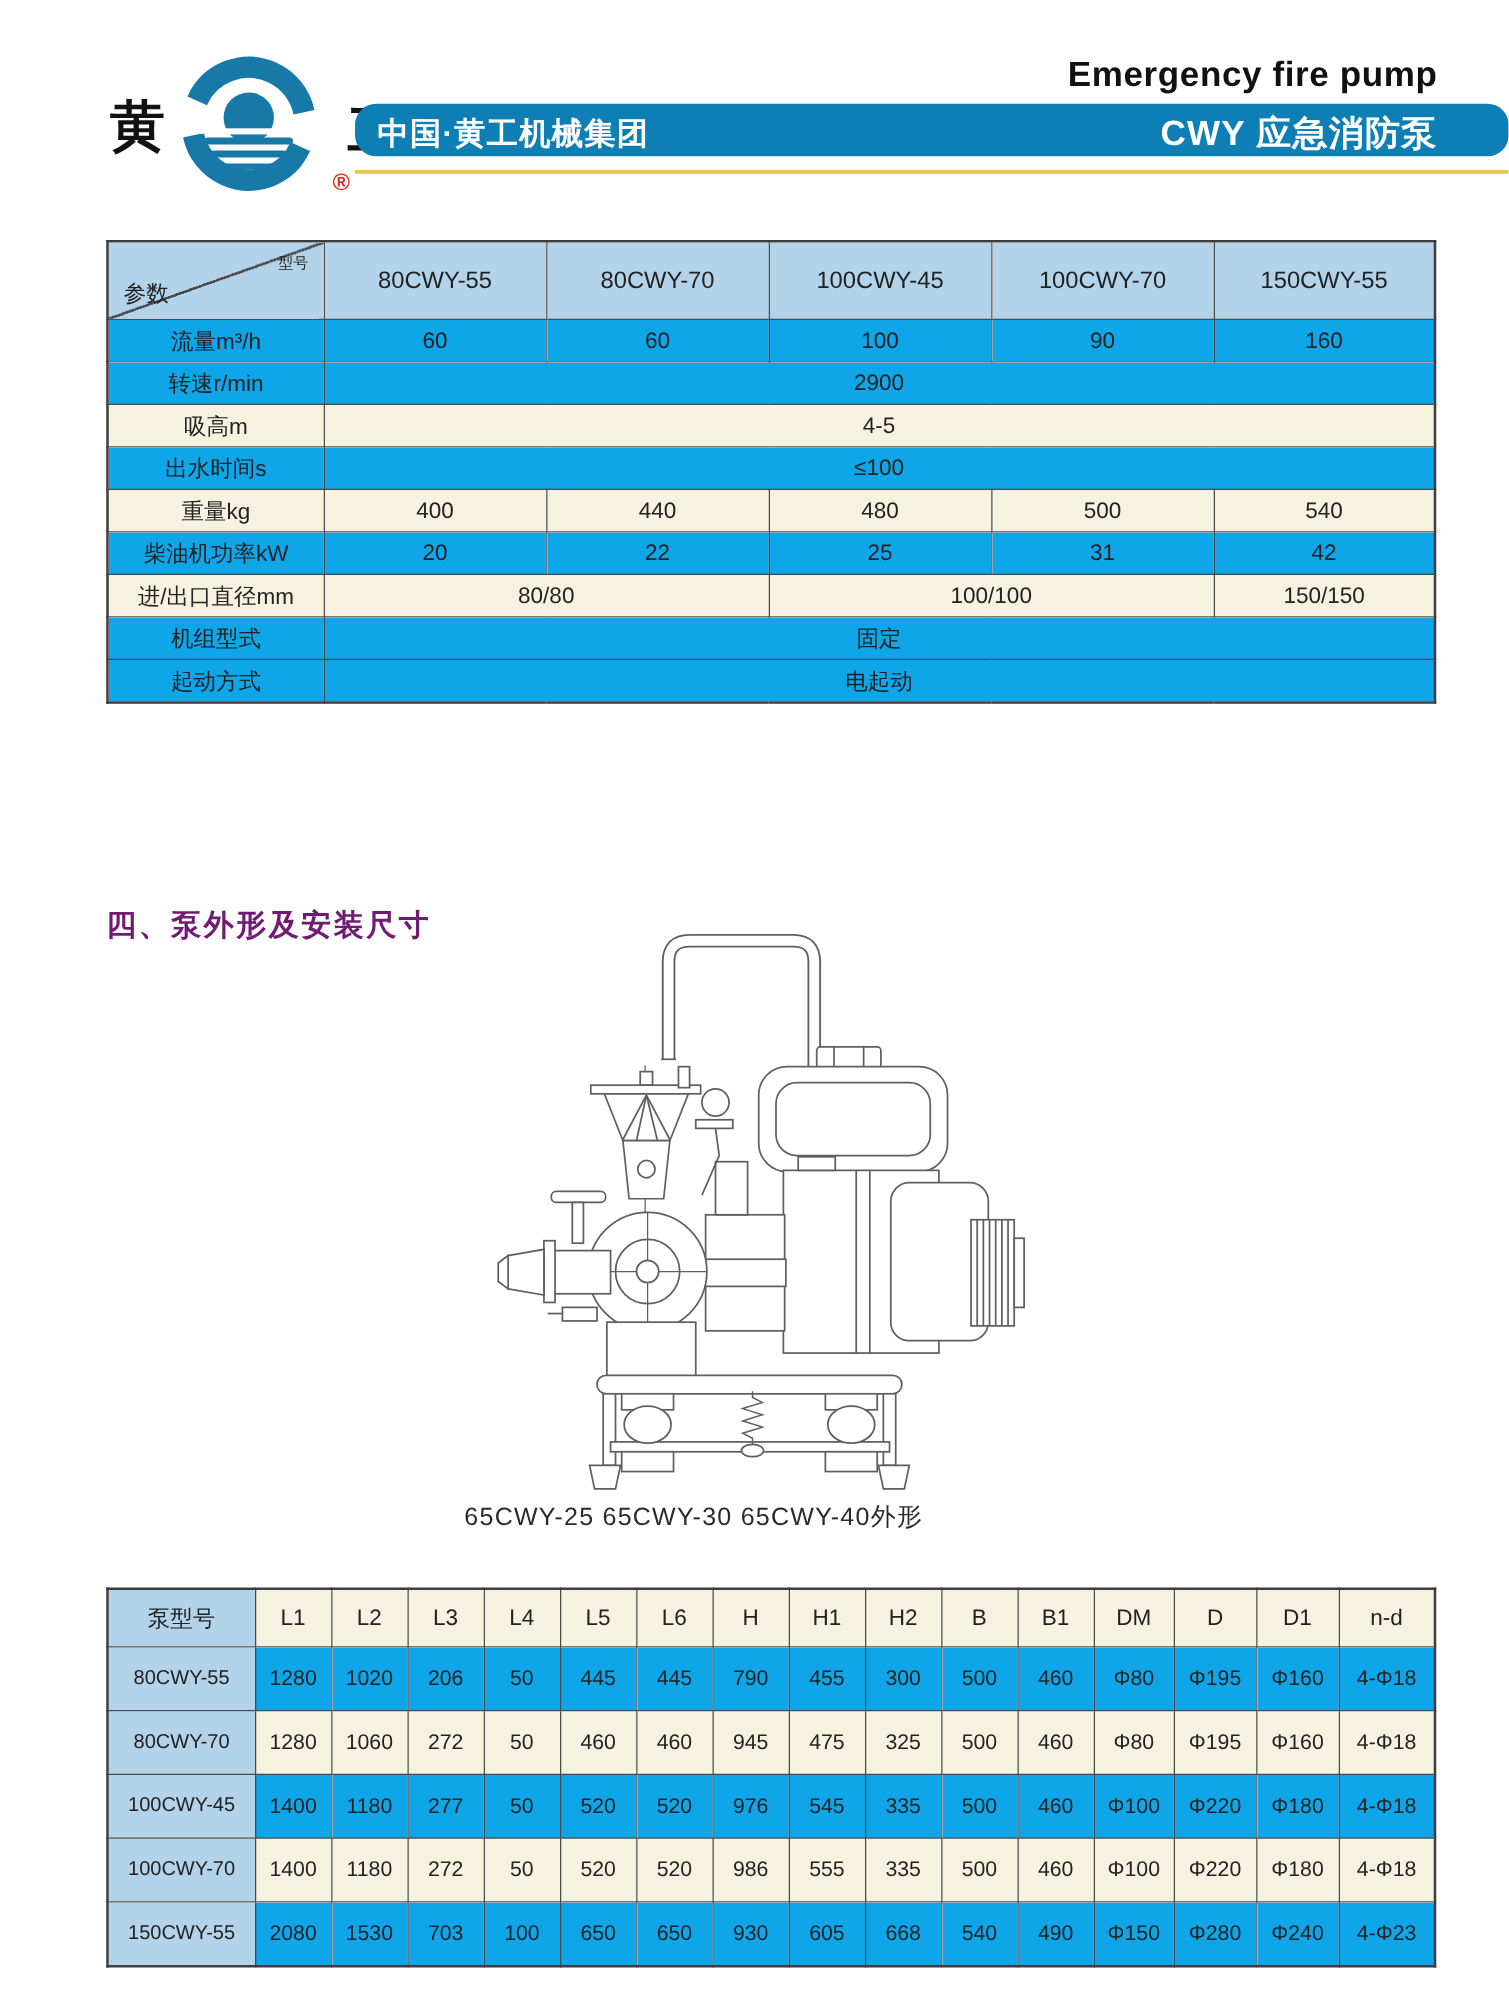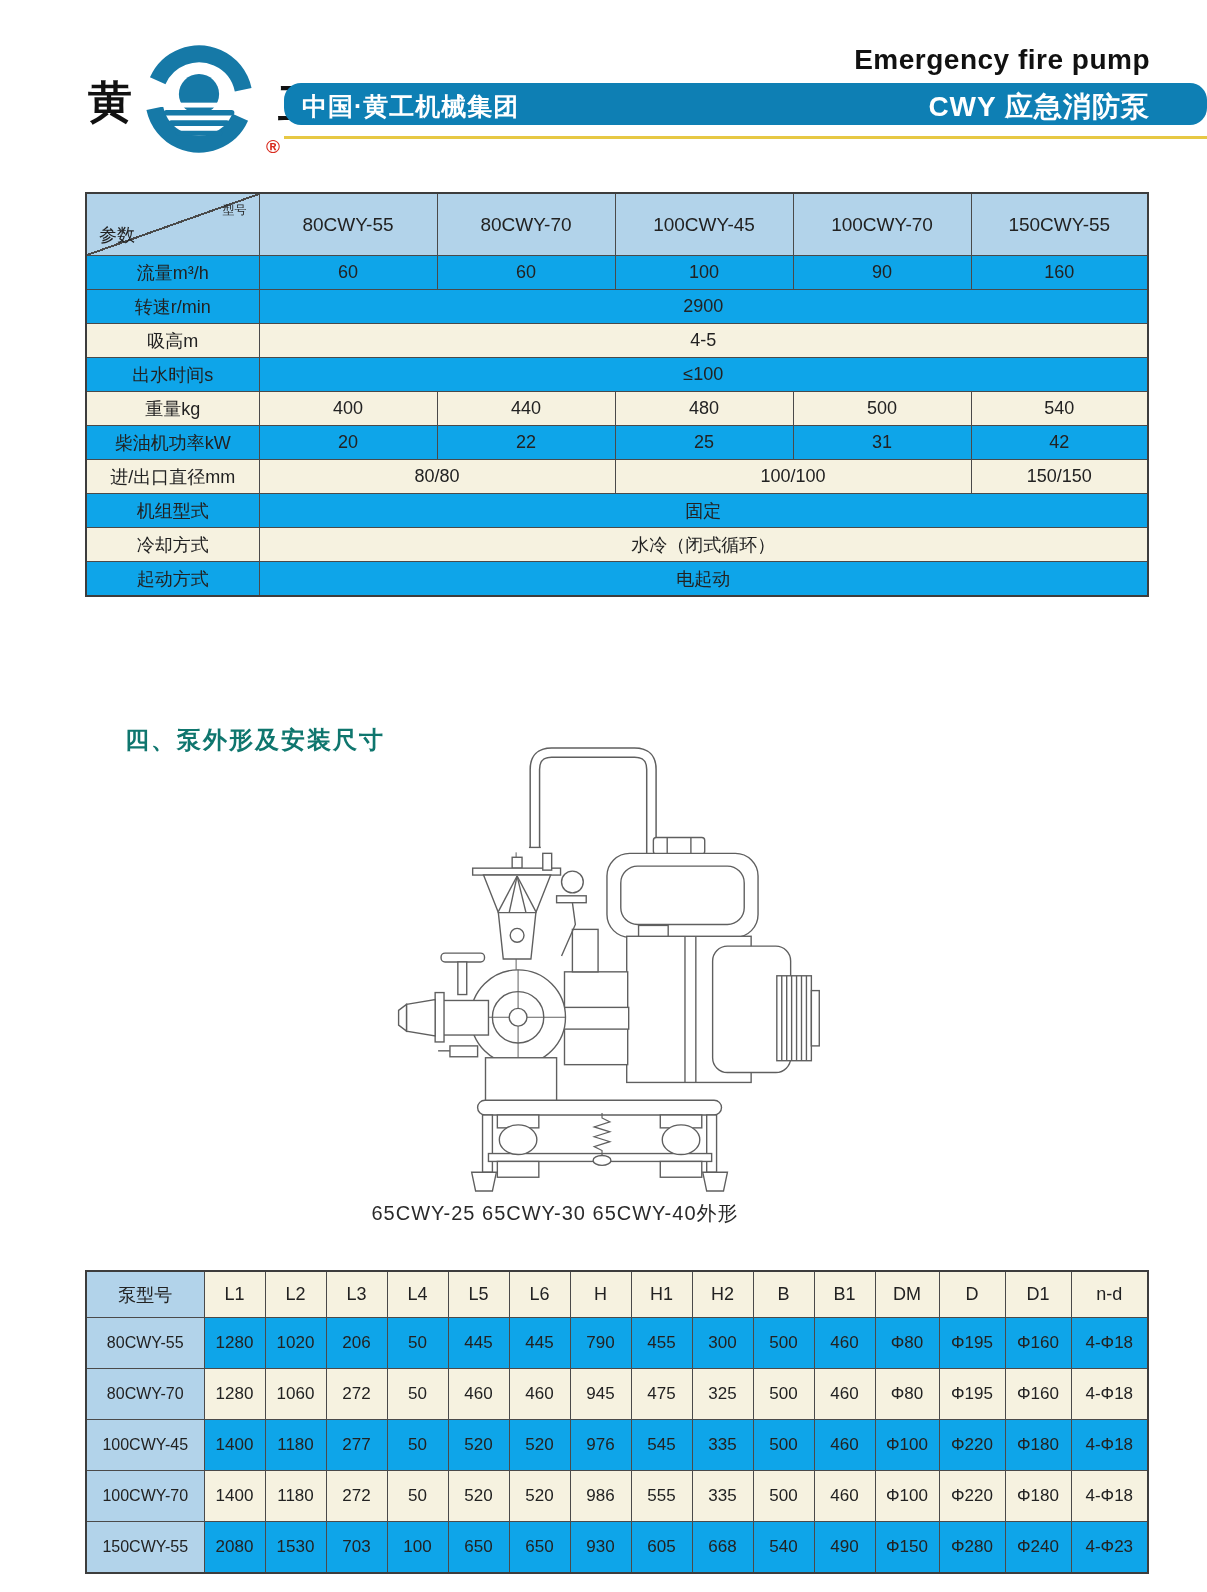--- a/index.html
+++ b/index.html
@@ -35,21 +35,21 @@
   .spec-table .data-row td{height:33px;}
   .corner-cell{position:relative;
      background-image:linear-gradient(to bottom right,
         transparent calc(50% - 1px), #4a4a4a calc(50% - 1px),
         #4a4a4a calc(50% + 1px), transparent calc(50% + 1px));
      background-color:var(--lightblue,#b2d3ea);}
   .corner-top{position:absolute;right:12px;top:8px;font-size:12px;}
   .corner-bottom{position:absolute;left:12px;bottom:8px;font-size:18px;}
 
   
-  .section-title{position:absolute;left:85px;top:724px;font-size:24px;font-weight:bold;color:#0f766e;letter-spacing:2px;margin-left:40px;}
+  .section-title{position:absolute;left:85px;top:724px;font-size:24px;font-weight:bold;color:#701a75;letter-spacing:2px;}
 
   
   .figure{position:absolute;left:382px;top:722px;width:444px;height:474px;}
   .figure svg{width:100%;height:100%;}
   .fig-caption{position:absolute;left:0;top:1200px;width:1110px;text-align:center;
                font-size:20px;color:#2a2a2a;letter-spacing:1px;}
 
   
   .dim-table{position:absolute;left:85px;top:1270px;width:1062px;border:2px solid #3d3d3d;}
   .dim-table td{font-size:17px;color:#222;}
@@ -148,24 +148,20 @@
         </tr>
         <tr class="data-row cream">
           <td>进/出口直径mm</td>
           <td colspan="2">80/80</td>
           <td colspan="2">100/100</td>
           <td colspan="1">150/150</td>
         </tr>
         <tr class="data-row white">
           <td>机组型式</td>
           <td colspan="5">固定</td>
-        </tr>
-        <tr class="data-row cream">
-          <td>冷却方式</td>
-          <td colspan="5">水冷（闭式循环）</td>
         </tr>
         <tr class="data-row white">
           <td>起动方式</td>
           <td colspan="5">电起动</td>
         </tr>
       </tbody>
   </table>
 
   <div class="section-title">四、泵外形及安装尺寸</div>
 

